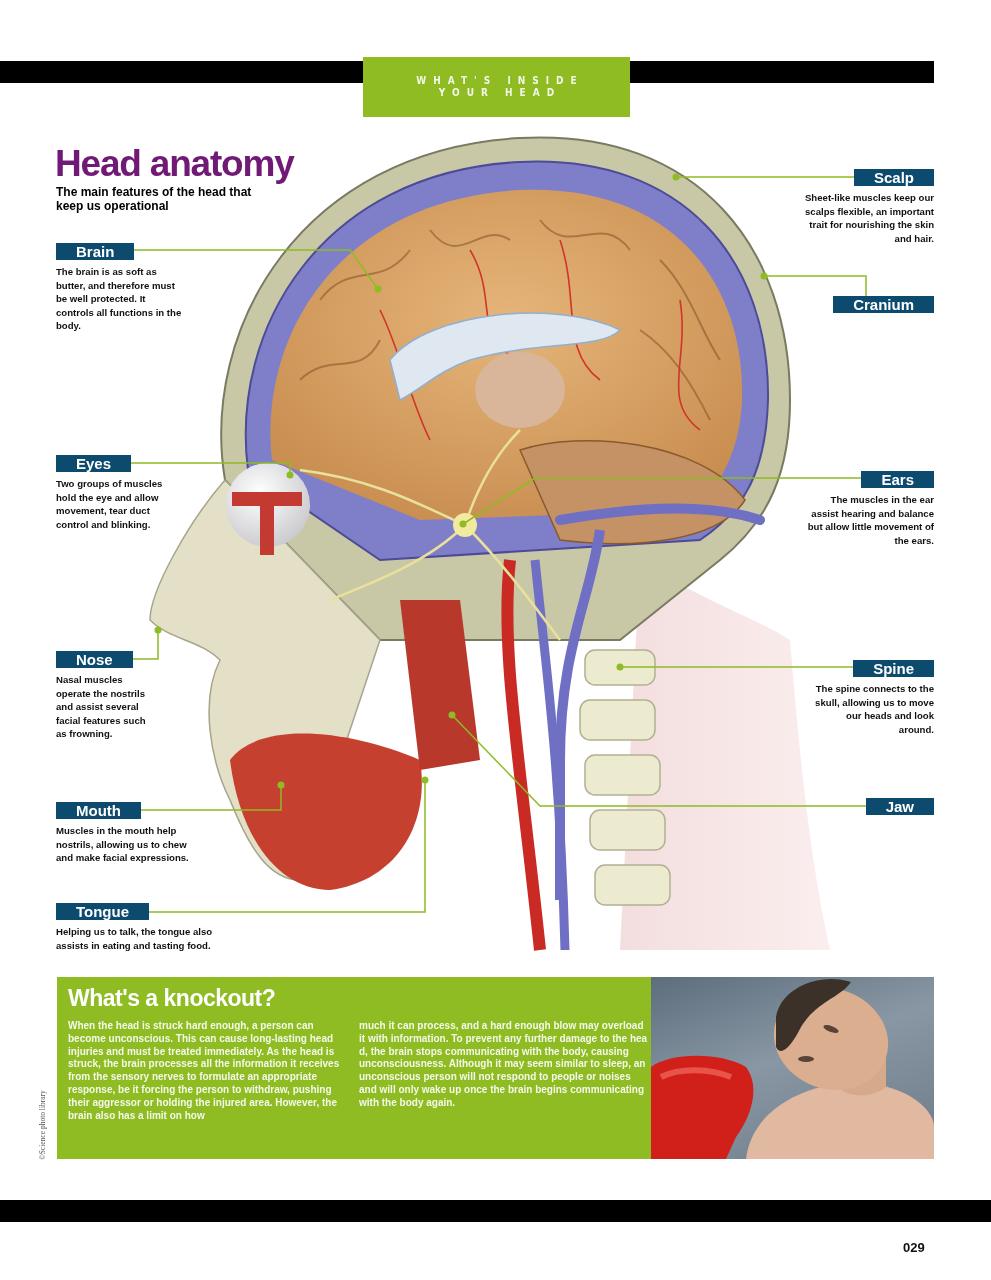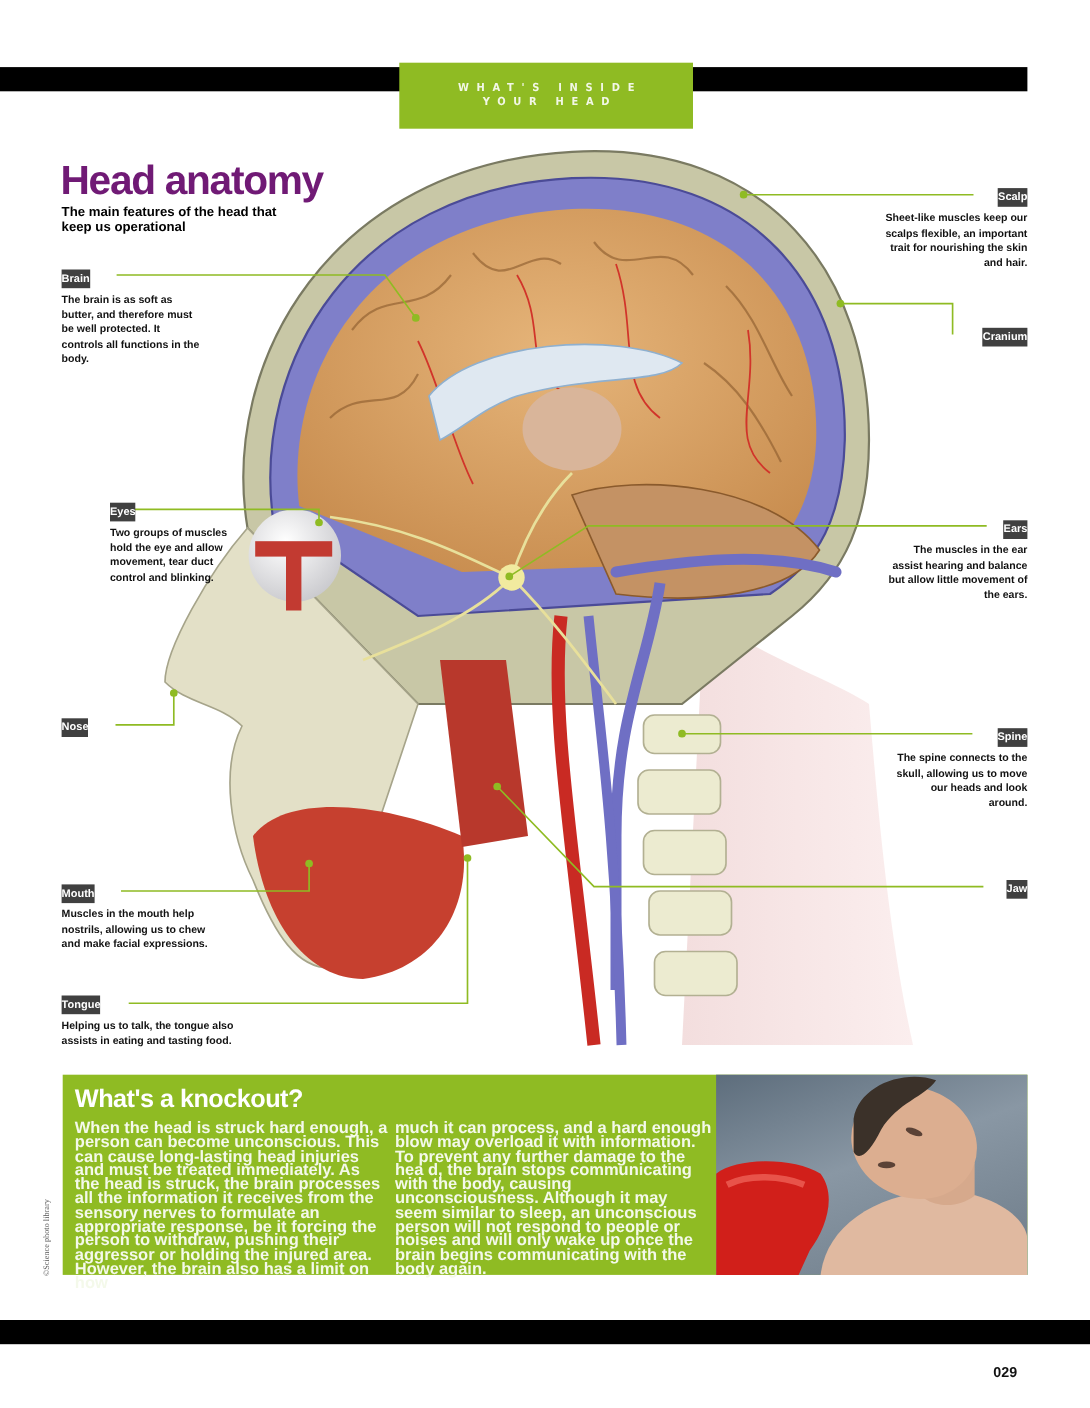--- a/index.html
+++ b/index.html
@@ -13,27 +13,27 @@
     font-size: 10px; font-weight: bold; letter-spacing: 7px; line-height: 12px; text-transform: uppercase; padding-left: 7px; }
 
   .page-title { position: absolute; left: 55px; top: 142px; font-size: 37px; font-weight: bold; letter-spacing: -1.2px; color: #701a75; line-height: 44px; text-align: right; }
   .page-subtitle { position: absolute; left: 56px; top: 185px; width: 200px; font-size: 12px; font-weight: bold; line-height: 14px; color: #000; }
 
   
   .illustration { position: absolute; left: 0; top: 110px; width: 991px; height: 850px; }
 
   
   .label { position: absolute; }
-  .label .tag { display: inline-block; background: #404040; color: #fff; font-weight: bold; font-size: 10px; line-height: 17px; padding: 0 0; }
+  .label .tag { display: inline-block; background: #0c4a6e; color: #fff; font-weight: bold; font-size: 15px; line-height: 17px; padding: 0 20px; }
   .label p { font-size: 9.6px; font-weight: bold; line-height: 13.6px; color: #111; margin-top: 4px; }
   .label.right { text-align: right; }
 
   .knockout { position: absolute; left: 57px; top: 977px; width: 877px; height: 182px; background: #8fbb23; }
   .knockout h2 { position: absolute; left: 11px; top: 8px; font-size: 23px; font-weight: bold; color: #fff; letter-spacing: -0.5px; }
-  .knockout .col { position: absolute; top: 43px; font-size: 15px; line-height: 12.8px; color: #f4f9ea; font-weight: bold; }
+  .knockout .col { position: absolute; top: 43px; font-size: 10px; line-height: 12.8px; color: #f4f9ea; font-weight: bold; }
   .knockout .col1 { left: 11px; width: 285px; }
   .knockout .col2 { left: 302px; width: 290px; }
   .knockout-photo { position: absolute; left: 651px; top: 977px; width: 283px; height: 182px; overflow: hidden;
     background: linear-gradient(160deg, #5d6d7c 0%, #8997a4 45%, #6d7b88 100%); }
 
   .photo-credit { position: absolute; left: 38px; top: 1160px; transform: rotate(-90deg); transform-origin: 0 0;
     font-family: "Liberation Serif", serif; font-size: 7.5px; color: #555; white-space: nowrap; }
 
   .bottom-bar { position: absolute; left: 0; top: 1200px; width: 991px; height: 22px; background: #000; }
   .page-number { position: absolute; left: 903px; top: 1240px; font-size: 13px; font-weight: bold; color: #111; }
@@ -150,26 +150,27 @@
   </g>
 </svg>
 
 <div class="page-title">Head anatomy</div>
 <div class="page-subtitle">The main features of the head that keep us operational</div>
 
 <div class="label" style="left:56px; top:243px; width:130px;">
   <span class="tag">Brain</span>
   <p>The brain is as soft as butter, and therefore must be well protected. It controls all functions in the body.</p>
 </div>
-<div class="label" style="left:56px; top:455px; width:125px;margin-left:44px;">
+<div class="label" style="left:56px; top:455px; width:125px;">
   <span class="tag">Eyes</span>
   <p>Two groups of muscles hold the eye and allow movement, tear duct control and blinking.</p>
 </div>
 <div class="label" style="left:56px; top:651px; width:100px;">
   <span class="tag">Nose</span>
+  <p>Nasal muscles operate the nostrils and assist several facial features such as frowning.</p>
 </div>
 <div class="label" style="left:56px; top:802px; width:140px;">
   <span class="tag">Mouth</span>
   <p>Muscles in the mouth help nostrils, allowing us to chew and make facial expressions.</p>
 </div>
 <div class="label" style="left:56px; top:903px; width:180px;">
   <span class="tag">Tongue</span>
   <p>Helping us to talk, the tongue also assists in eating and tasting food.</p>
 </div>
 

